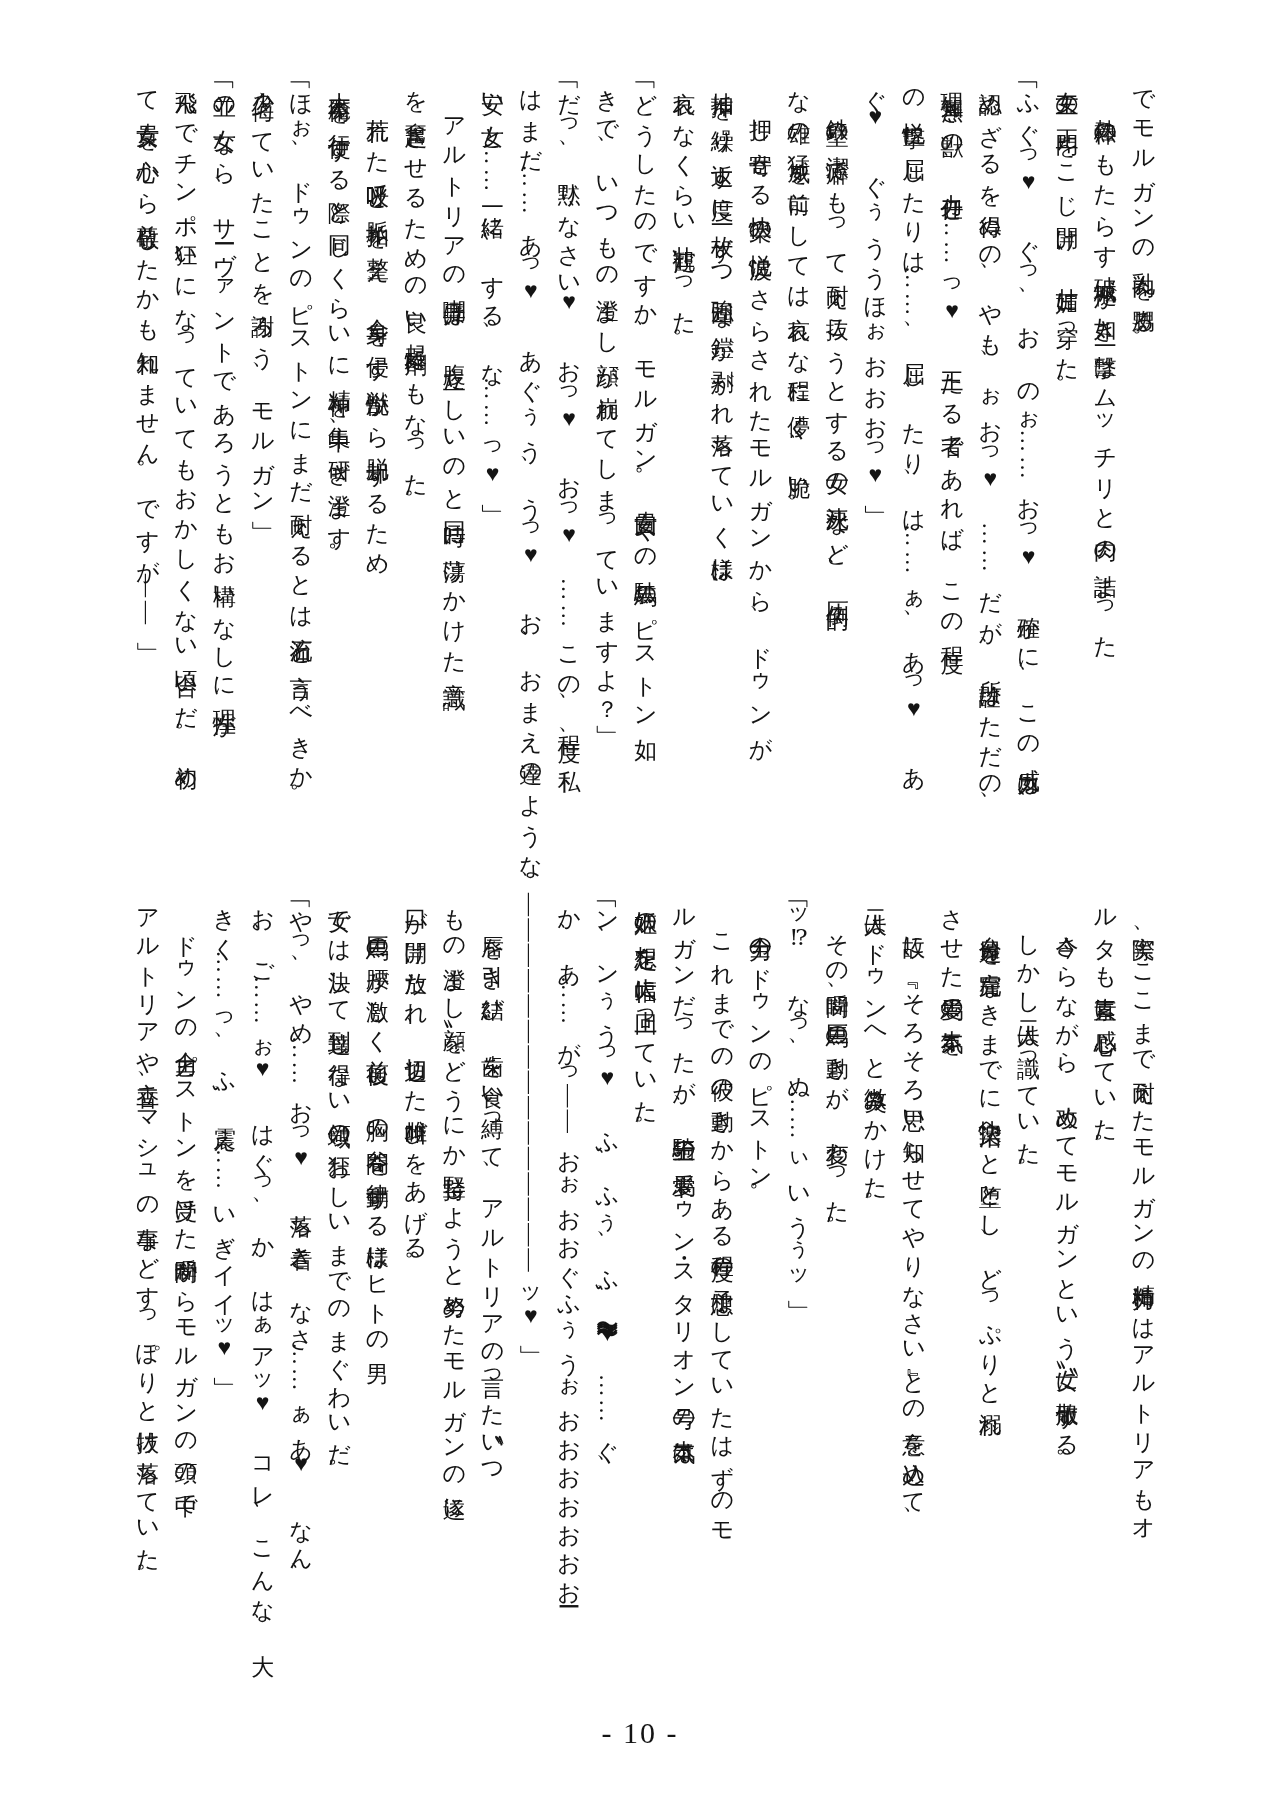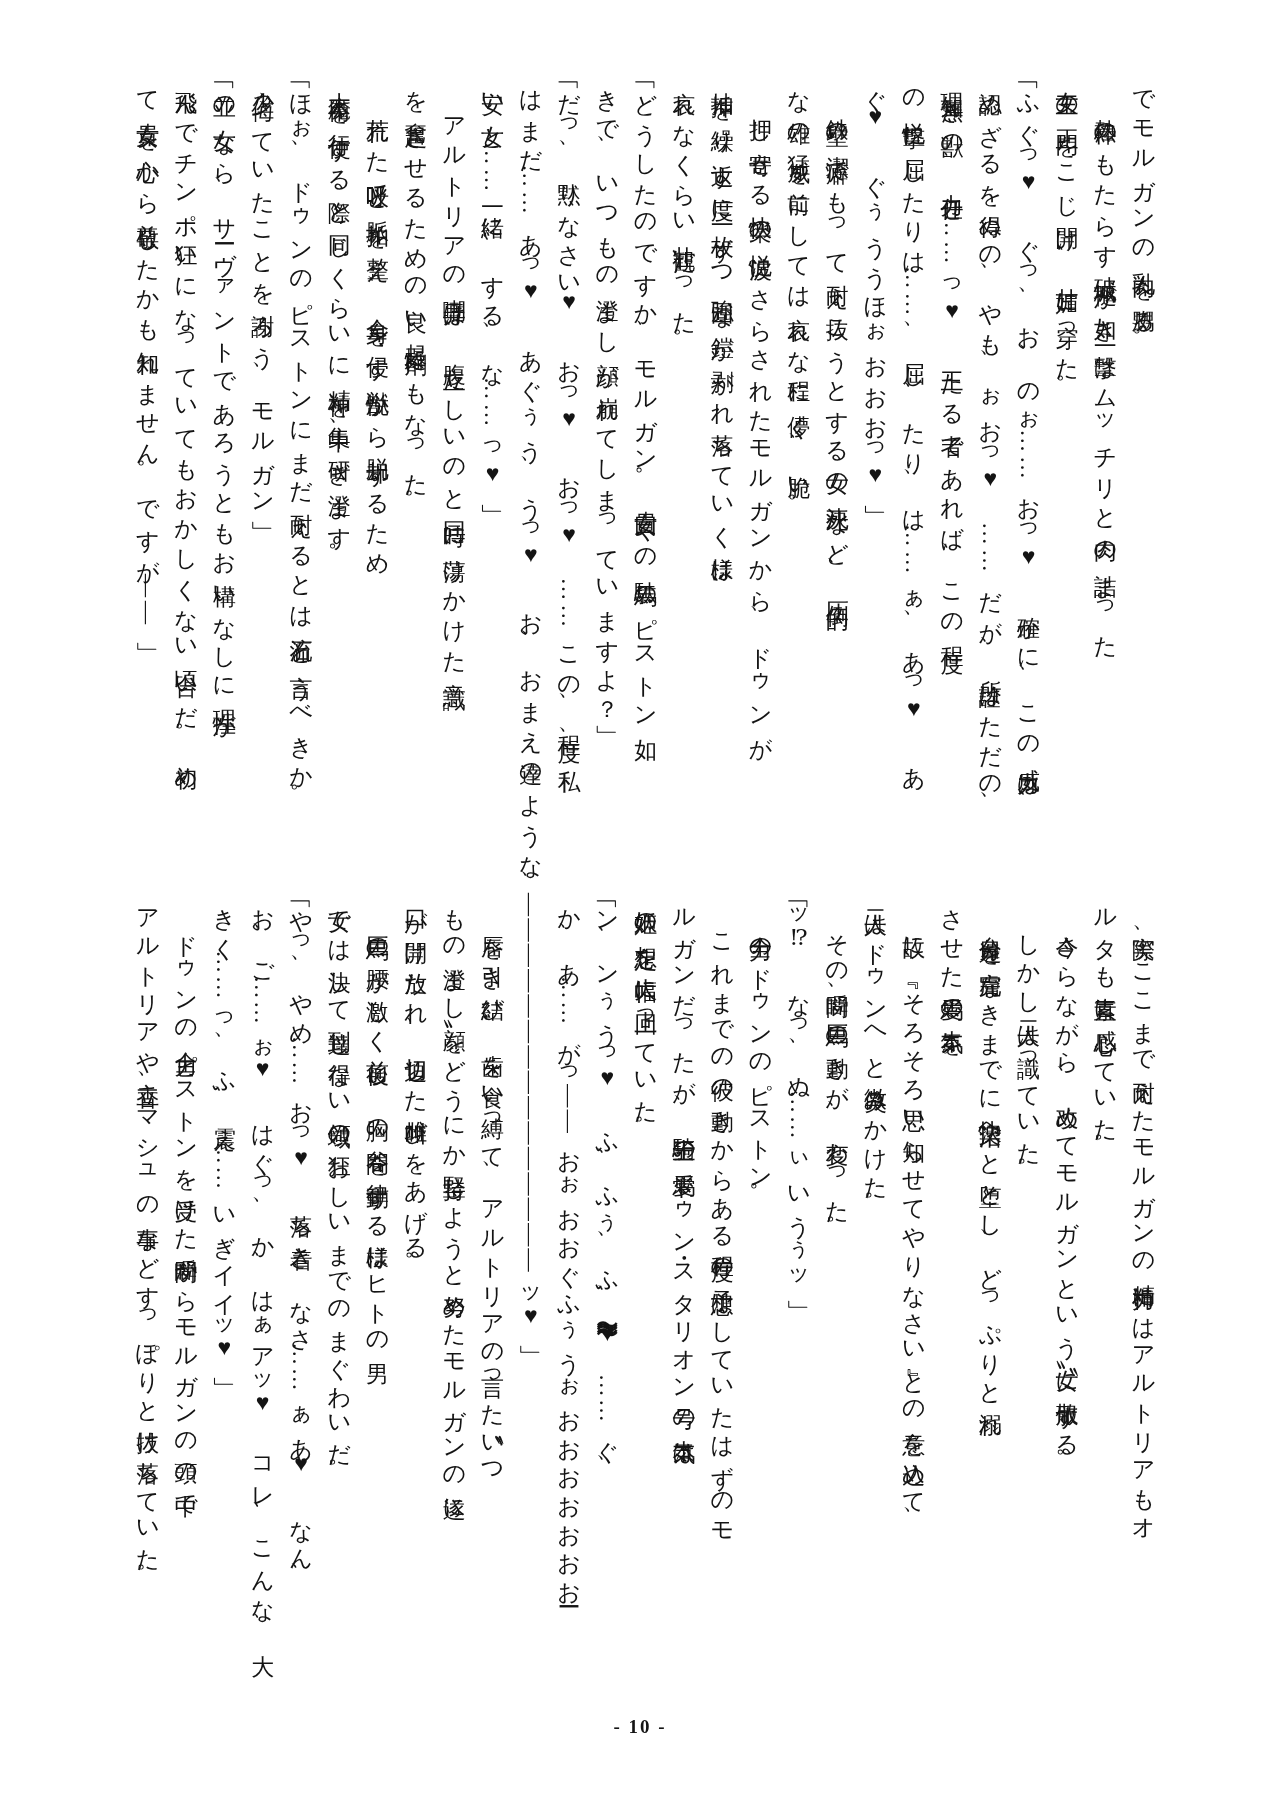--- a/index.html
+++ b/index.html
@@ -40,24 +40,23 @@
     height: 775px;
     letter-spacing: 2.4px;
     line-height: 38.3px;
   }
   .page-number {
     position: absolute;
     left: 0;
     right: 0;
     top: 1716px;
     text-align: center;
-    font-size: 19px;
+    font-size: 30px;
     letter-spacing: 2px;
     color: #141414;
-    font-weight: bold;
   }
 </style>
 </head>
 <body>
 
 <div class="page">
 
   <div id="block-top" class="vblock"><div class="col">でモルガンの乳肉を嬲る。</div><div class="col">　熱棒のもたらす破城槌が如き一撃はムッチリと肉の詰まった</div><div class="col">女王の正門をこじ開け、甘媚に穿った。</div><div class="col">「ふぐっ♥　ぐっ、お、のぉ……おっ♥　確かに、この威力は、</div><div class="col">認めざるを得ぬの、やも、ぉおっ♥　……だが、所詮はただの、</div><div class="col">理知無き獣の、力任せ……っ♥　王たる者であれば、この程度</div><div class="col">の悦撃に屈したりは……、屈し、たり、は……ぁ、あっ♥　あ</div><div class="col">ぐ♥　ぐぅううほぉおおおっ♥」</div><div class="col">　鉄壁の潔癖でもって耐え抜こうとする女の決死など、圧倒的</div><div class="col">な雄の猛威を前にしては哀れな程に儚く、脆い。</div><div class="col">　押し寄せる快楽の悦波にさらされたモルガンから、ドゥンが</div><div class="col">抽挿を繰り返す度に一枚ずつ強固な鎧が剥がれ落ちていく様は、</div><div class="col">哀れなくらい壮観だった。</div><div class="col">「どうしたのですか、モルガン。貴女曰くの駄馬のピストン如</div><div class="col">きで、いつもの澄まし顔が崩れてしまっていますよ？」</div><div class="col">「だっ、黙りなさい♥　おっ♥　おっ♥　……この、程度、私</div><div class="col">はまだ……あっ♥　あぐぅう、うっ♥　お、おまえ達のような、</div><div class="col">安い女と……一緒に、する、な……っ♥」</div><div class="col">　アルトリアの嘲弄は、腹立たしいのと同時に蕩けかけた意識</div><div class="col">を奮起させるための良い起爆剤にもなった。</div><div class="col">　荒れた呼吸と脈拍を整え、全身を侵す獣悦から脱却するため</div><div class="col">大魔術を行使する際と同じくらいに精神を集中、研ぎ澄ます。</div><div class="col">「ほぉ、ドゥンのピストンにまだ耐えるとは流石と言うべきか。</div><div class="col">少々侮っていたことを謝ろう、モルガン」</div><div class="col">「並の女なら、サーヴァントであろうともお構いなしに理性が</div><div class="col">飛んでチンポ狂いになっていてもおかしくない頃合いだ。初め</div><div class="col">て貴女を心から尊敬したかも知れません。ですが――」</div></div>
 
   <div id="block-bottom" class="vblock"><div class="col">　実際、ここまで耐えたモルガンの精神力にはアルトリアもオ</div><div class="col">ルタも素直に感心していた。</div><div class="col">　今さらながら、改めてモルガンという〝女〟に敬服する。</div><div class="col">　しかし二人は識っていた。</div><div class="col">　自分達を完膚なきまでに快楽沼へと堕とし、どっぷりと溺れ</div><div class="col">させた愛馬の本気を。</div><div class="col">　故に、『そろそろ思い知らせてやりなさい』との意を込めて、</div><div class="col">二人はドゥンへと微笑みかけた。</div><div class="col">　その瞬間、巨馬の動きが、変わった。</div><div class="col">「ッ⁉　なっ、ぬ……ぃいうぅッ」</div><div class="col">　全力のドゥンのピストン。</div><div class="col">　これまでの彼の動きからある程度の予想はしていたはずのモ</div><div class="col">ルガンだったが、騎士王の愛馬ドゥン・スタリオン号の本気は</div><div class="col">妖姫の想定を大幅に上回っていた。</div><div class="col">「ン、ンぅうっ♥　ふ、ふぅ、ふ、〜〜〜〜〜♥　……ぐ、</div><div class="col">か、あ……がっ――おぉおおぐふぅうぉおおおおおおおー</div><div class="col">―――――――――――――――ッ♥」</div><div class="col">　唇を引き結び、歯を食い縛って、アルトリアの言った〝いつ</div><div class="col">もの澄まし顔〟をどうにか堅持しようと努めたモルガンの遂に</div><div class="col">口が開け放たれ、切迫した雌叫びをあげる。</div><div class="col">　巨馬の腰が激しく前後し、胸の谷間を律動する様はヒトの男</div><div class="col">女では決して到達し得ない領域の狂おしいまでのまぐわいだ。</div><div class="col">「やっ、やめ……おっ♥　落ち着き、なさ……ぁあ♥　なん、</div><div class="col">お、ご……ぉ♥　はぐっ、か、はぁアッ♥　コレ、こんな、大</div><div class="col">きく……っ、ふ、震え……いぎイイッ♥」</div><div class="col">　ドゥンの全力ピストンを受けた瞬間からモルガンの頭の中で</div><div class="col">アルトリアや立香、マシュの事などすっぽりと抜け落ちていた。</div></div>

